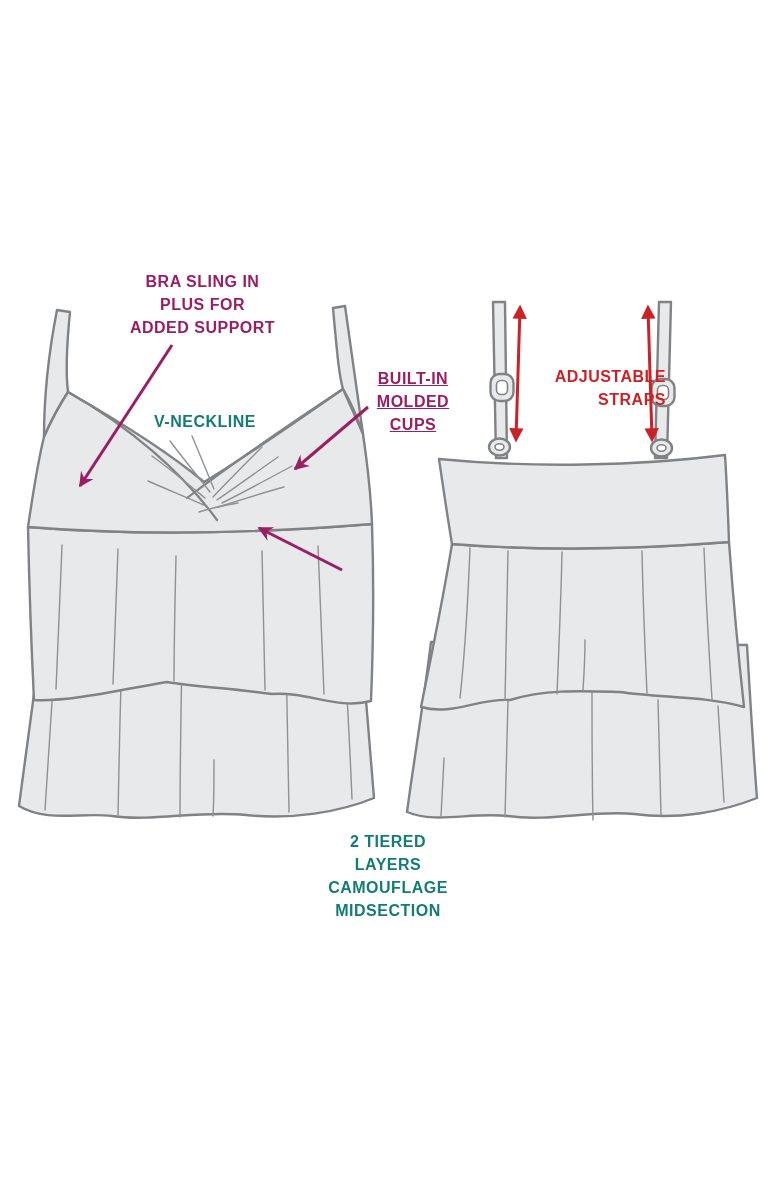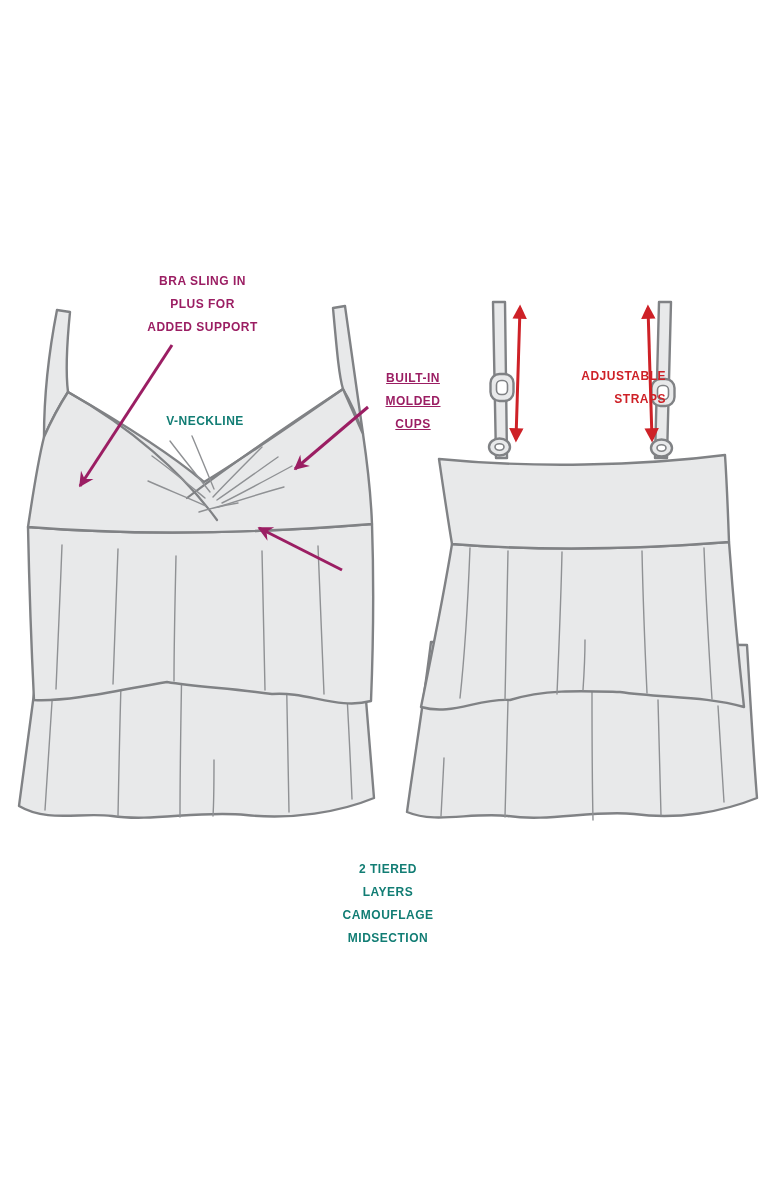--- a/index.html
+++ b/index.html
@@ -7,21 +7,21 @@
     position:relative;
     width:780px;height:1196px;
     background:var(--background,#fff);
     overflow:hidden;
     font-family:"Liberation Sans", sans-serif;
   }
   .diagram-svg{position:absolute;inset:0;}
   .label{
     position:absolute;
     font-weight:bold;
-    font-size:12px;
+    font-size:16px;
     line-height:23px;
     letter-spacing:0.5px;
     text-align:center;
     white-space:pre-line;
   }
   .magenta{color:var(--magenta);}
   .teal{color:var(--teal);}
   .red{color:var(--red);text-align:right;}
 
   
@@ -184,18 +184,18 @@
   <div class="label teal" style="left:130px;top:410px;width:150px;">V-NECKLINE</div>
 
   <div class="label magenta" style="left:353px;top:367px;width:120px;text-decoration:underline;">BUILT-IN
 MOLDED
 CUPS</div>
 
   <div class="label red" style="left:506px;top:365px;width:160px;">ADJUSTABLE
 STRAPS</div>
 
 
-  <div class="label teal" style="left:298px;top:830px;width:180px;margin-top:28px;">2 TIERED
+  <div class="label teal" style="left:298px;top:830px;width:180px;">2 TIERED
 LAYERS
 CAMOUFLAGE
 MIDSECTION</div>
 
 </div>
 
 </body></html>

